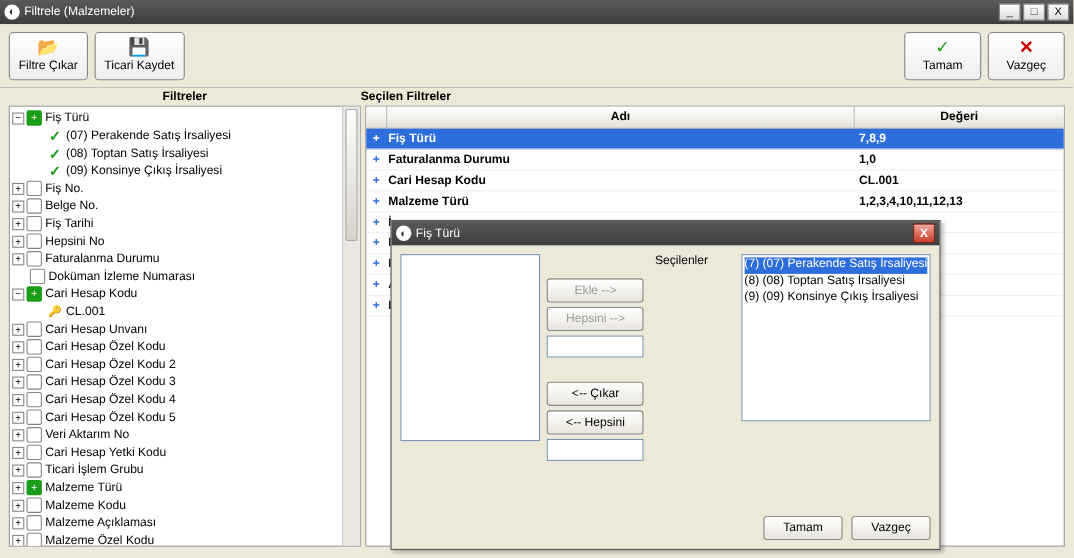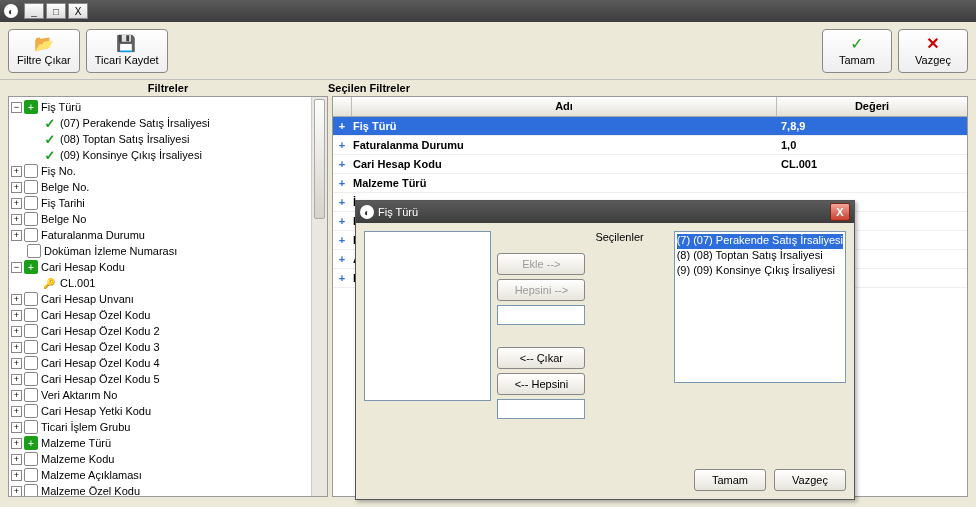--- a/index.html
+++ b/index.html
@@ -77,20 +77,21 @@
   .selist .item.sel { background:#2e6edc; color:#fff;}
   .dlg-foot { display:flex; justify-content:flex-end; gap:8px; padding-top:8px;}
   .dlg-foot .dlgbtn { width:72px;}
   .gap { height:18px;}
 </style>
 </head>
 <body>
 
 <div class="titlebar">
   <div class="app-icon">◐</div>
+  <div class="title-text">Filtrele (Malzemeler)</div>
   <div class="winbtn">_</div>
   <div class="winbtn">□</div>
   <div class="winbtn close">X</div>
 </div>
 
 <div class="toolbar">
   <div class="toolbtn">
     <span class="icon">📂</span>
     <span>Filtre Çıkar</span>
   </div>
@@ -152,21 +153,21 @@
           <span>Belge No.</span>
         </div>
       <div class="node">
           <span class="expander">+</span>
           <span class="nodeicon chk"></span>
           <span>Fiş Tarihi</span>
         </div>
       <div class="node">
           <span class="expander">+</span>
           <span class="nodeicon chk"></span>
-          <span>Belge No</span>
+          <span>Hepsini No</span>
         </div>
       <div class="node">
           <span class="expander">+</span>
           <span class="nodeicon chk"></span>
           <span>Faturalanma Durumu</span>
         </div>
       <div class="node">
           <span class="indent"></span>
           <span class="nodeicon chk"></span>
           <span>Doküman İzleme Numarası</span>
@@ -273,20 +274,21 @@
         <div class="vcol">1,0</div>
       </div>
       <div class="grow">
         <div class="pcol">+</div>
         <div class="ncol">Cari Hesap Kodu</div>
         <div class="vcol">CL.001</div>
       </div>
       <div class="grow">
         <div class="pcol">+</div>
         <div class="ncol">Malzeme Türü</div>
+        <div class="vcol">1,2,3,4,10,11,12,13</div>
       </div>
       <div class="grow">
         <div class="pcol">+</div>
         <div class="ncol">İ</div>
         <div class="vcol"></div>
       </div>
       <div class="grow">
         <div class="pcol">+</div>
         <div class="ncol">B</div>
         <div class="vcol"></div>

